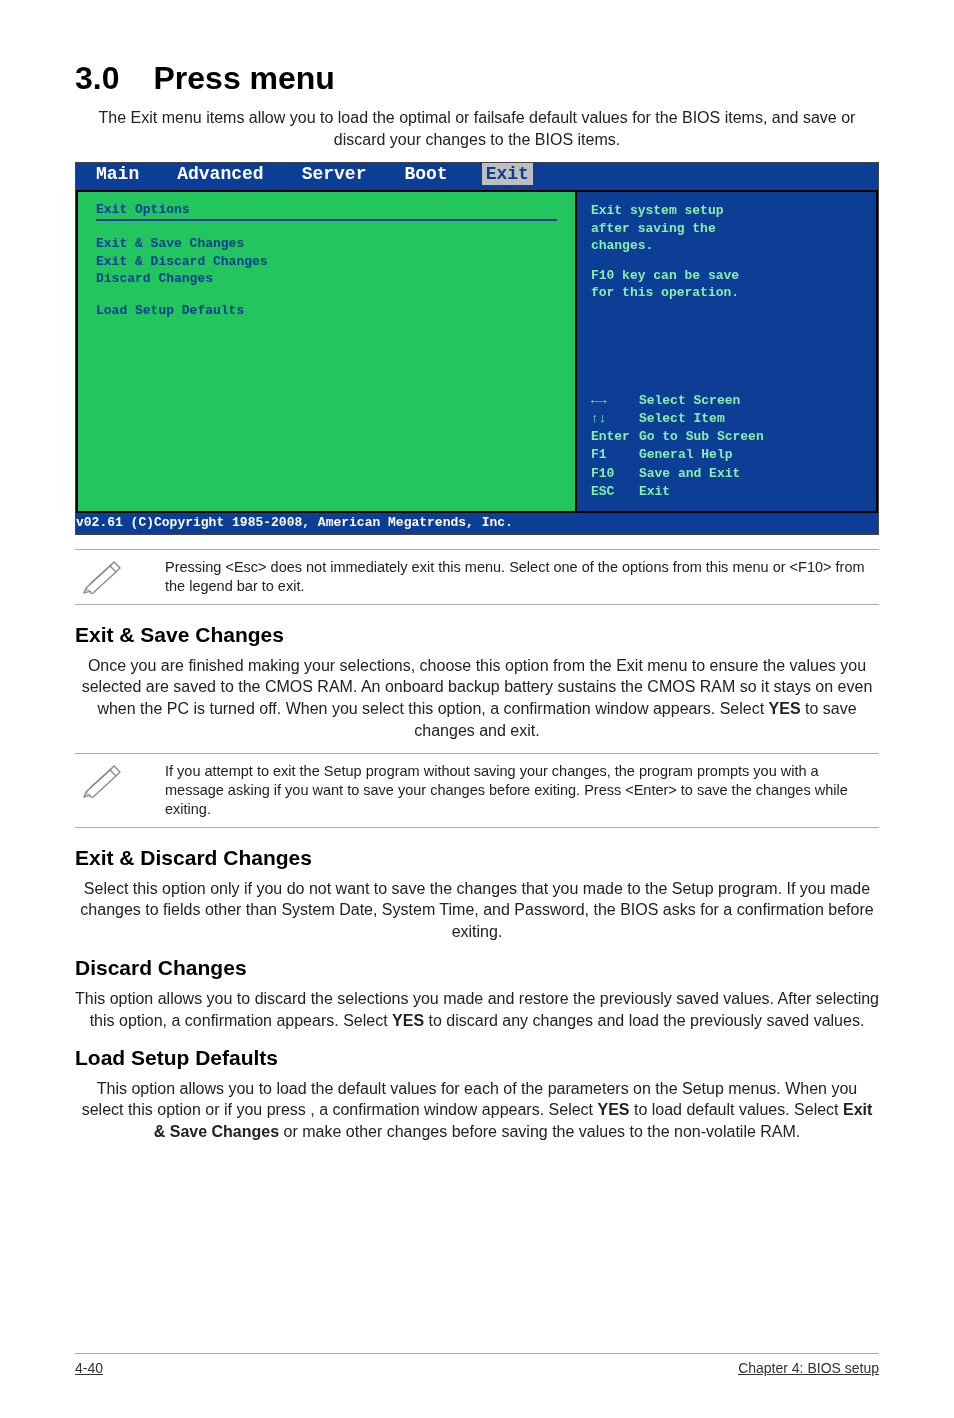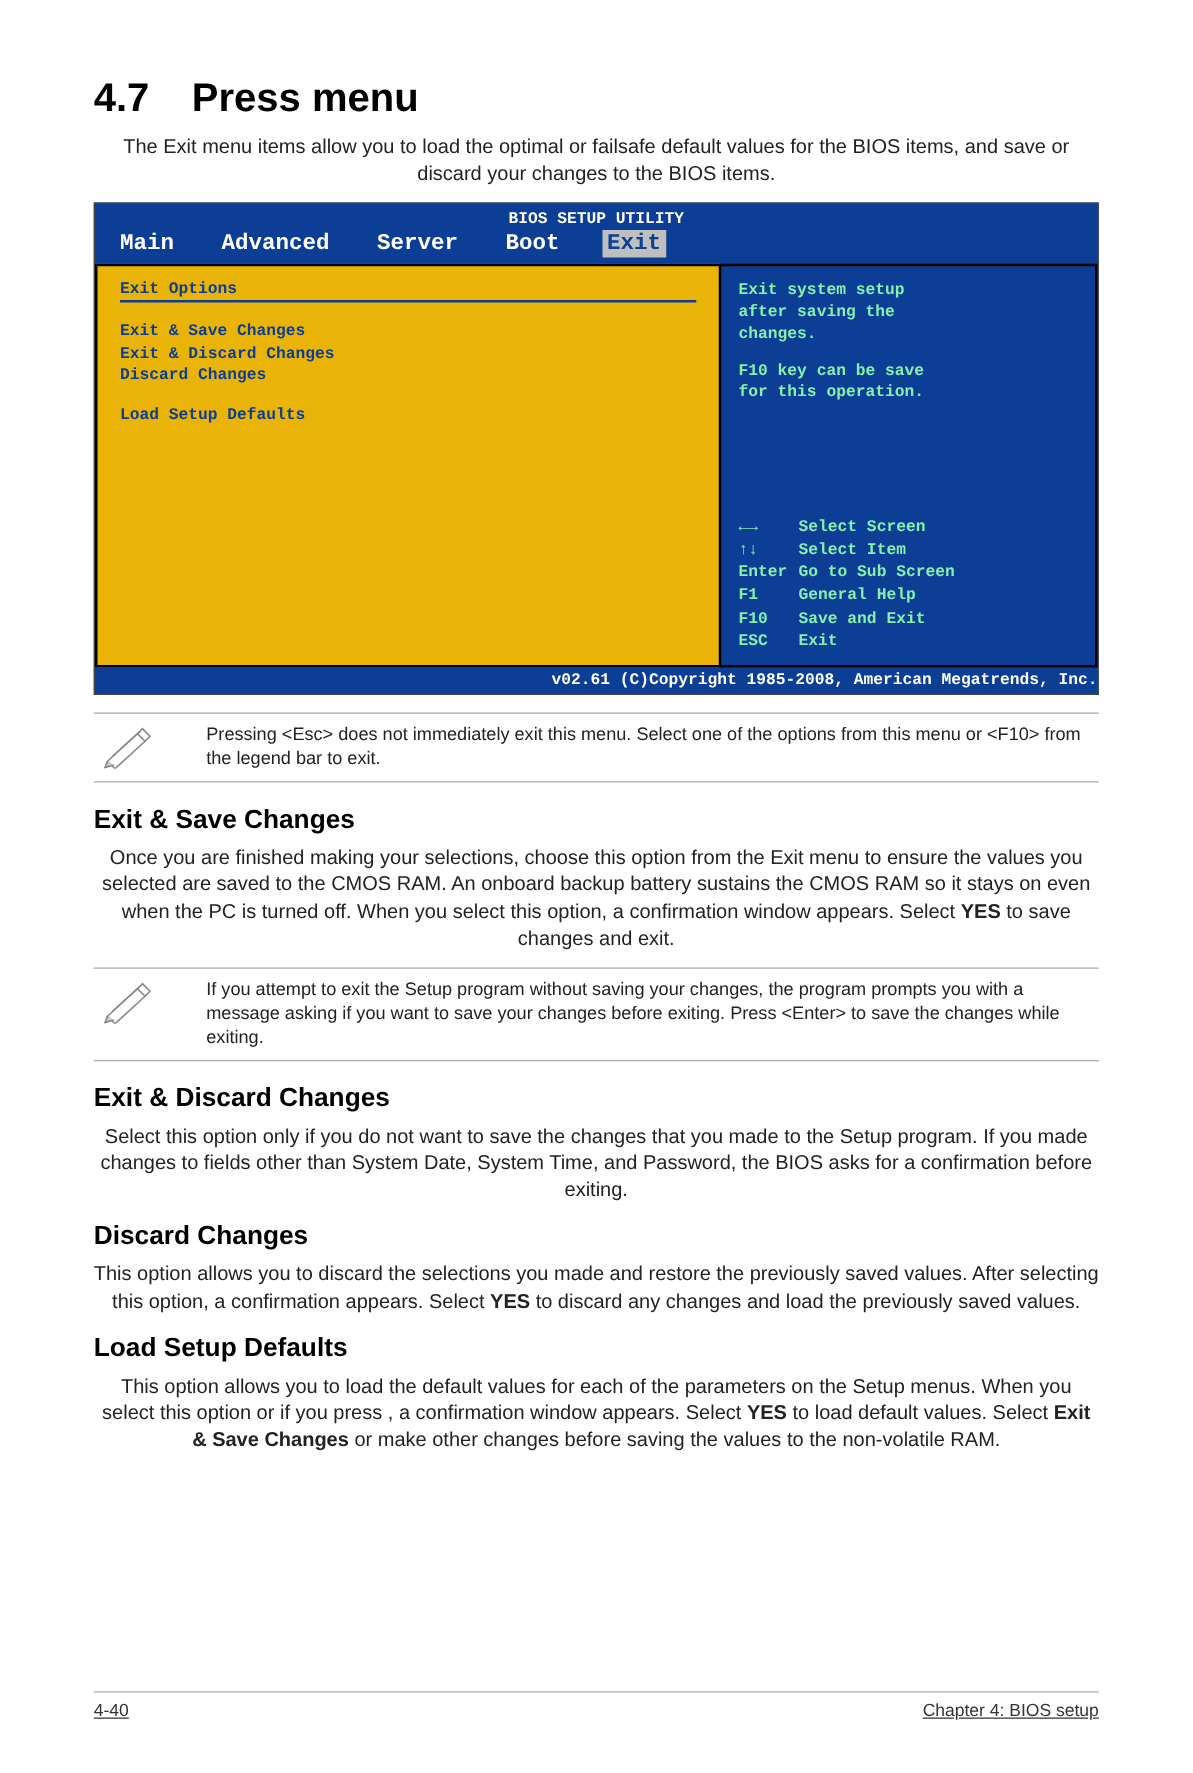--- a/index.html
+++ b/index.html
@@ -46,21 +46,21 @@
     .bios-tab { padding: 1px 4px; }
     .bios-tab.active { background: #bfbfbf; color: #0b3e94; }
     .bios-body {
       display: flex;
       font-family: "Courier New", monospace;
       font-size: 13px;
       font-weight: bold;
     }
     .bios-left {
       flex: 1.7;
-      background: #eab308;
+      background: #22c55e;
       border: 2px solid #000;
       border-right: 1px solid #000;
       padding: 10px 18px 110px 18px;
       color: #0b3e94;
     }
     .bios-left .section-title {
       color: #0b3e94;
       margin-bottom: 2px;
     }
     .bios-left .underline {
@@ -77,21 +77,21 @@
       padding: 10px 14px;
       color: #86efac;
     }
     .bios-right .desc { margin-bottom: 90px; line-height: 1.35; }
     .bios-right .keys { line-height: 1.4; }
     .bios-right .keys .k { display: inline-block; width: 48px; }
     .bios-footer {
       font-family: "Courier New", monospace;
       font-size: 13px;
       font-weight: bold;
-      text-align: right;
+      text-align: left;
       color: #fff;
       padding: 2px 0 4px;
     }
     .note-block {
       border-top: 1px solid #aaa;
       border-bottom: 1px solid #aaa;
       padding: 8px 0;
       margin: 6px 0 18px 0;
       display: flex;
       gap: 34px;
@@ -126,27 +126,26 @@
       font-size: 14px;
       color: #333;
       text-decoration: underline;
     }
     .pencil-svg { width: 46px; height: 34px; }
   </style>
 </head>
 <body>
 
 <h1 class="page-title">
-  <span class="num">4.7</span><span>Press menu</span>
+  <span class="num">3.0</span><span>Press menu</span>
 </h1>
 
 <p class="body">The Exit menu items allow you to load the optimal or failsafe default values for the BIOS items, and save or discard your changes to the BIOS items.</p>
 
 <div class="bios-outer">
-  <div class="bios-header-title">BIOS SETUP UTILITY</div>
   <div class="bios-tabs">
     <span class="bios-tab">Main</span>
     <span class="bios-tab">Advanced</span>
     <span class="bios-tab">Server</span>
     <span class="bios-tab">Boot</span>
     <span class="bios-tab active">Exit</span>
   </div>
   <div class="bios-body">
     <div class="bios-left">
       <div class="section-title">Exit Options</div>

